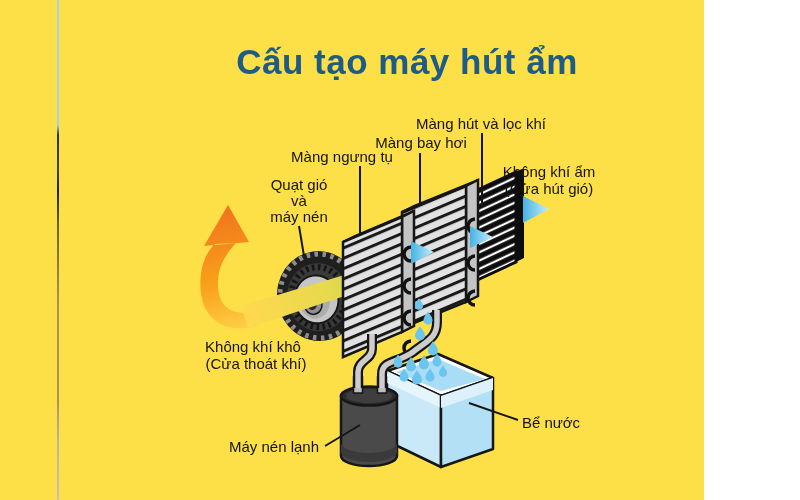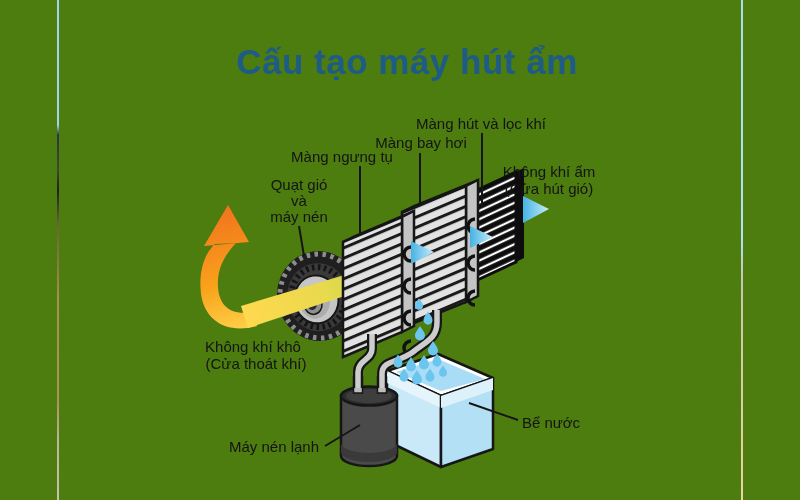--- a/index.html
+++ b/index.html
@@ -1,16 +1,16 @@
 <!DOCTYPE html>
 <html><head>
 <meta charset="utf-8">
 <style>
   html,body{margin:0;padding:0;background:#ffffff;}
-  #stage{position:relative;width:800px;height:500px;background:#4d7c0f;overflow:hidden;
+  #stage{position:relative;width:704px;height:500px;background:#fde047;overflow:hidden;
          font-family:"Liberation Sans", sans-serif;}
   #stage svg{position:absolute;left:0;top:0;}
   .edge{position:absolute;top:0;width:2px;height:500px;}
   #edge-left{left:57px;background:linear-gradient(to bottom,
       #9fd4ec 0%, #9fd4ec 25%, #2a3640 27%, #3c4a2e 34%, #1c221a 38%,
       #6b6436 45%, #a8924e 60%, #ab9356 80%, #bdb49c 88%, #c9c2b2 100%);}
   #edge-right{left:741px;background:linear-gradient(to bottom,
       #abdcf4 0%, #b5e0f6 48%, #c9c3b8 56%, #d6c8a8 68%, #e8d6a2 100%);}
   text{font-family:"Liberation Sans", sans-serif;}
   .ttl{font-size:35px;font-weight:bold;letter-spacing:0.5px;}

